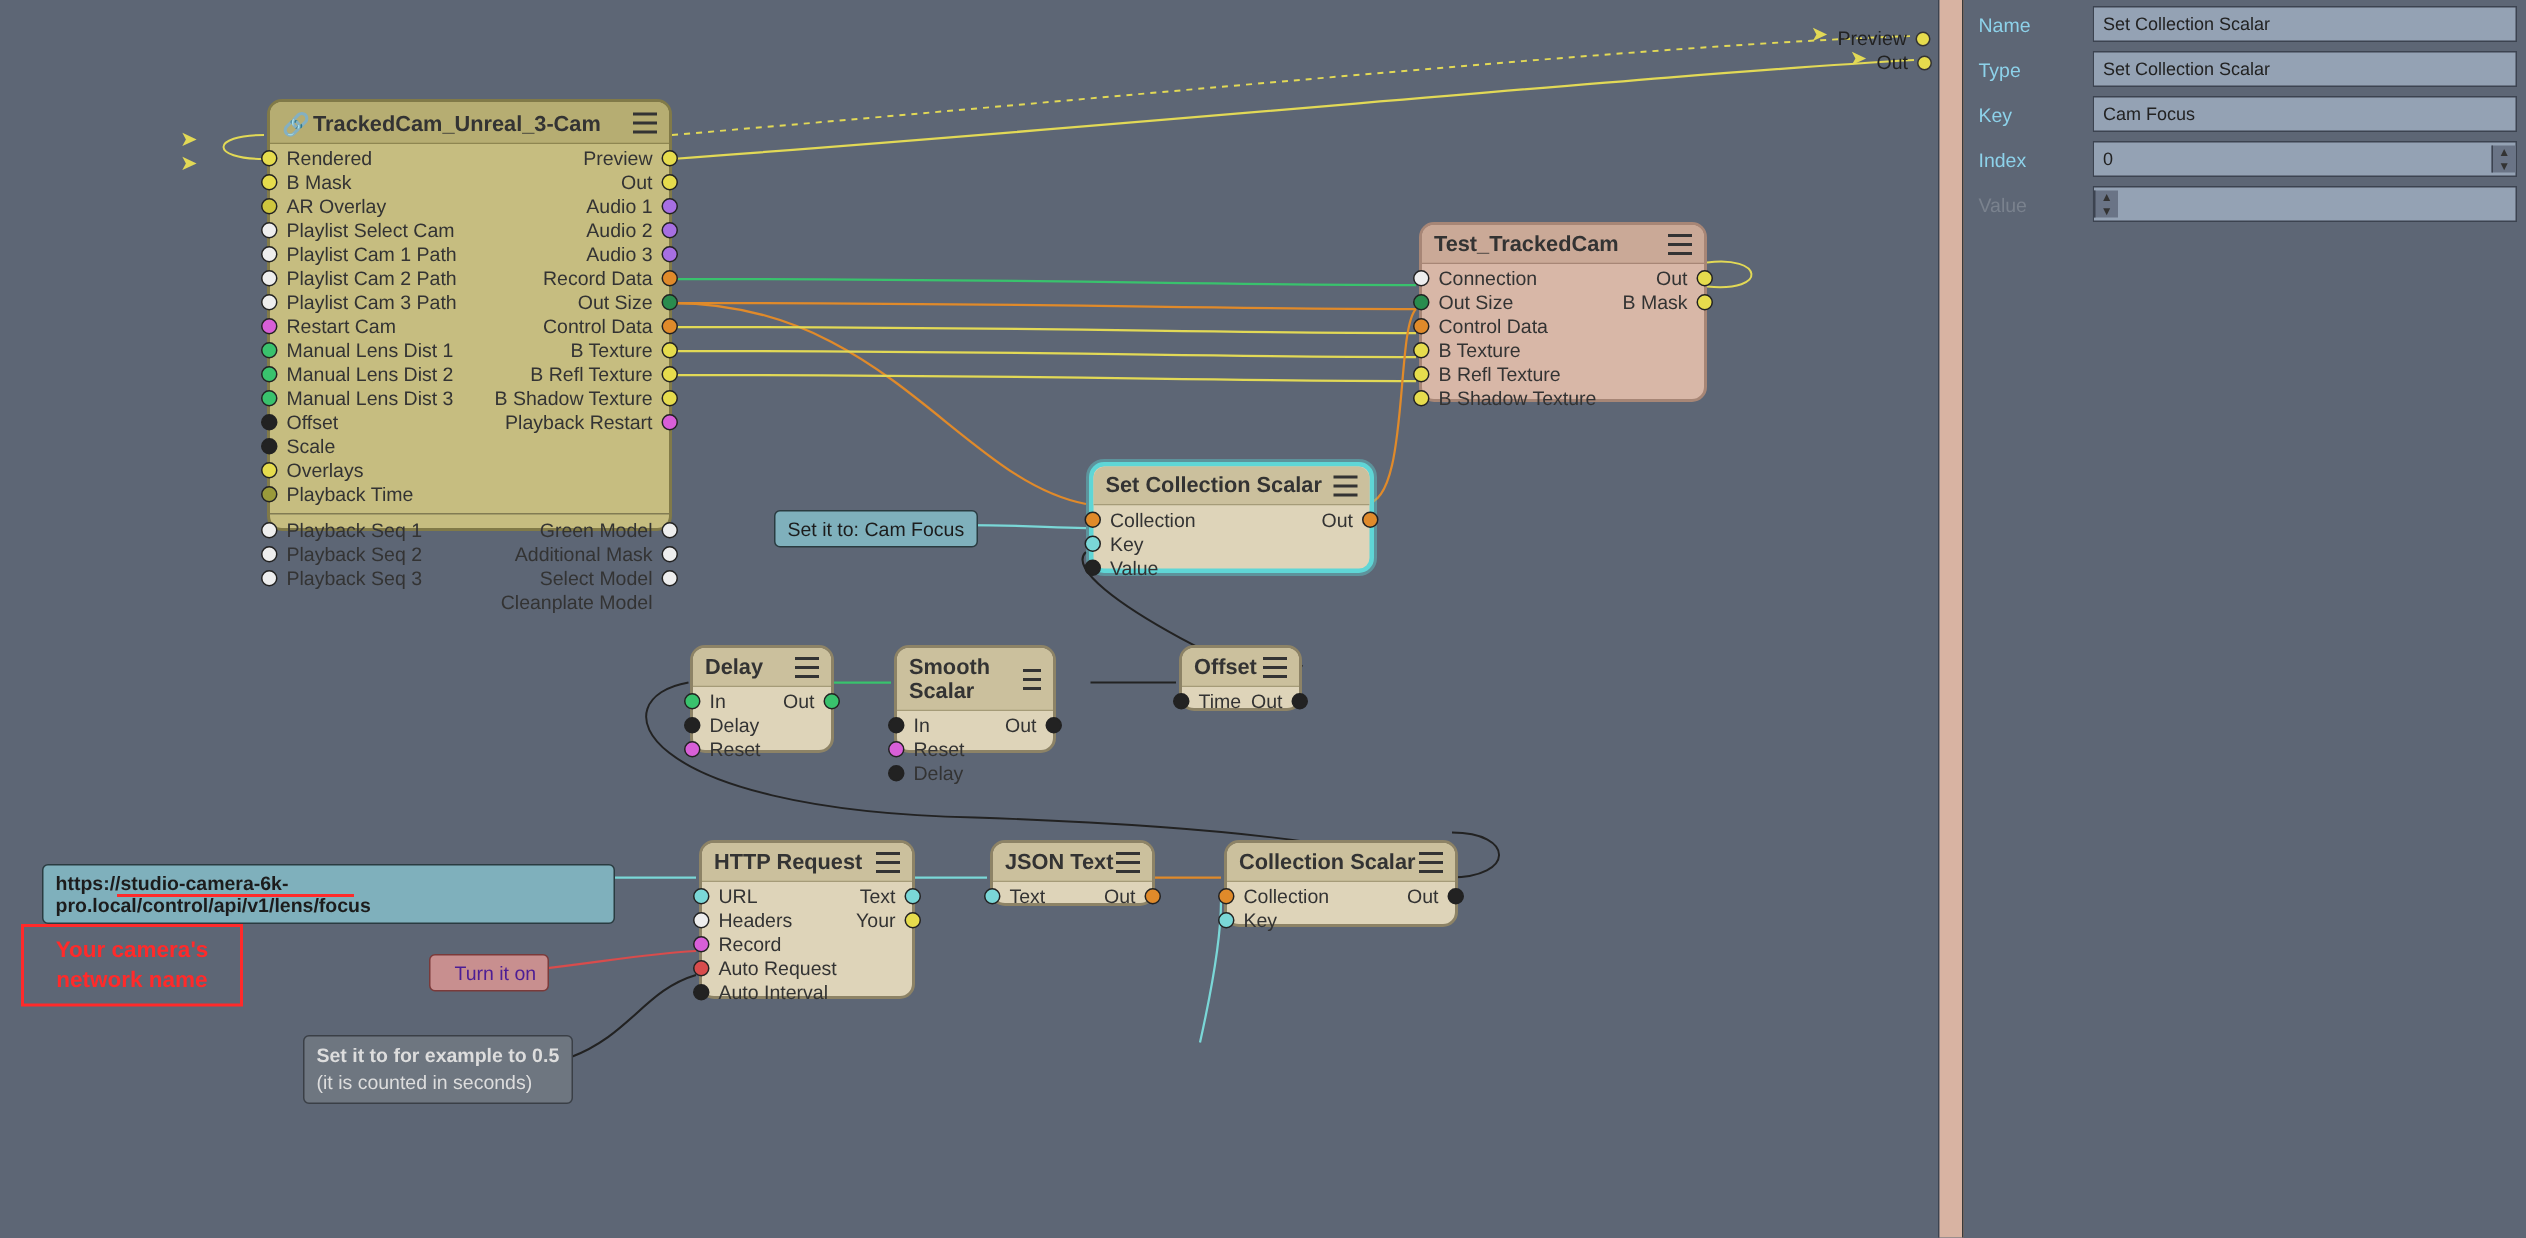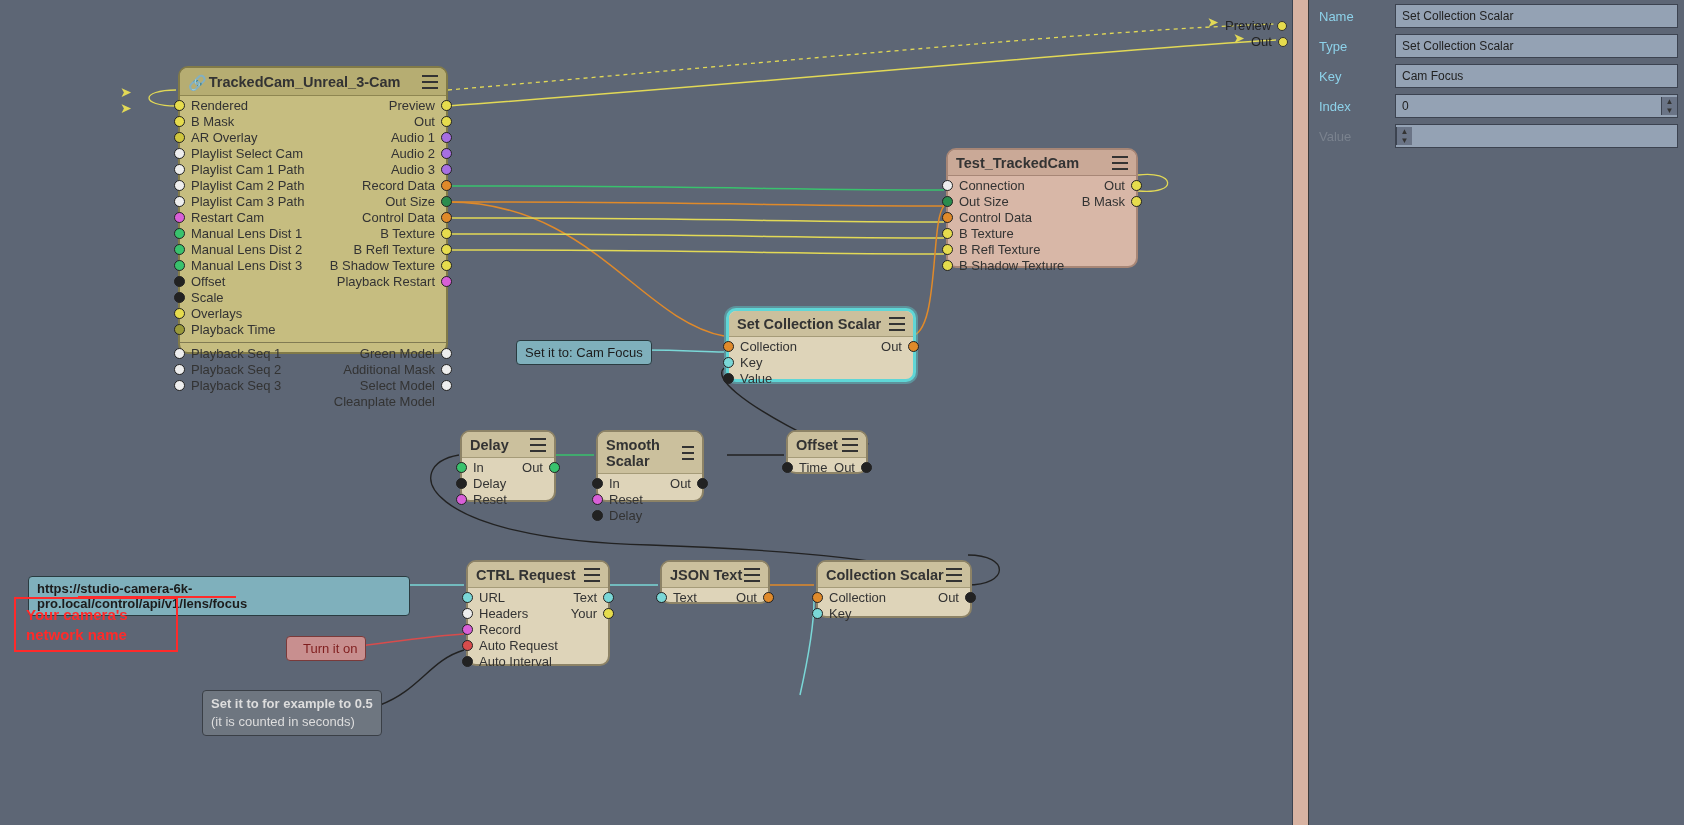--- a/index.html
+++ b/index.html
@@ -99,21 +99,21 @@
   .anno {
     position:absolute;
     background:#7fb0bc;
     color:#1c1c1c;
     border:1px solid #2a3b40;
     border-radius:4px;
     padding:4px 8px;
     font-size:13px;
   }
   .anno.grey { background:#6e7680; color:#ddd; border-color:#3a3f46; }
-  .anno.red { background:#c88f8f; color:#7f1d1d; border-color:#7a3a3a;padding-left:16px; }
+  .anno.red { background:#c88f8f; color:#4c1d95; border-color:#7a3a3a;padding-left:16px; }
   .callout {
     position:absolute; border:2px solid #ff2a2a; color:#ff2a2a;
     font-weight:bold; font-size:15px; padding:6px 10px; background:transparent;
   }
   .underline { position:absolute; height:2px; background:#ff2a2a; }
 
   .linkicon{font-size:15px;display:inline-block;transform:translateY(1px);padding-right:2px;}
   .arrow{position:absolute;color:#e2d956;font-size:14px;line-height:10px;}
 </style>
 </head>
@@ -473,21 +473,21 @@
         </div>
     <div class="portrow right" style="top:2px">
           <span class="dot c-black"></span>
           <span>Out</span>
         </div>
   </div>
 </div>
 
 <div class="node beige" style="left:466px;top:560px;width:144px;height:106px">
   <div class="title">
-        <span>CTRL Request</span>
+        <span>HTTP Request</span>
         <span class="menu">
           <span></span>
           <span></span>
           <span></span>
         </span>
       </div>
   <div class="body" style="height:82px">
     <div class="portrow left" style="top:2px">
           <span class="dot c-cyan"></span>
           <span>URL</span>
@@ -566,21 +566,21 @@
 </div>
 
 <div class="anno" style="left:516px;top:340px">Set it to: Cam Focus</div>
 <div class="anno" style="left:28px;top:576px;width:382px;font-weight:bold">https://studio-camera-6k-pro.local/control/api/v1/lens/focus</div>
 <div class="underline" style="left:78px;top:596px;width:158px"></div>
 <div class="anno red" style="left:286px;top:636px">Turn it on</div>
 <div class="anno grey" style="left:202px;top:690px;line-height:1.4">
   <div style="font-weight:bold">Set it to for example to 0.5</div>
   <div>(it is counted in seconds)</div>
 </div>
-<div class="callout" style="left:14px;top:597px;width:164px;line-height:1.3;text-align:left">
+<div class="callout" style="left:14px;top:616px;width:148px;line-height:1.3;text-align:center">
   <div>Your camera's</div>
   <div>network name</div>
 </div>
 
 </div>
 
 <div class="rightbar">
   <div class="bar">
     <div class="barport" style="top:18px;left:-68px">
         <span>Preview</span>

